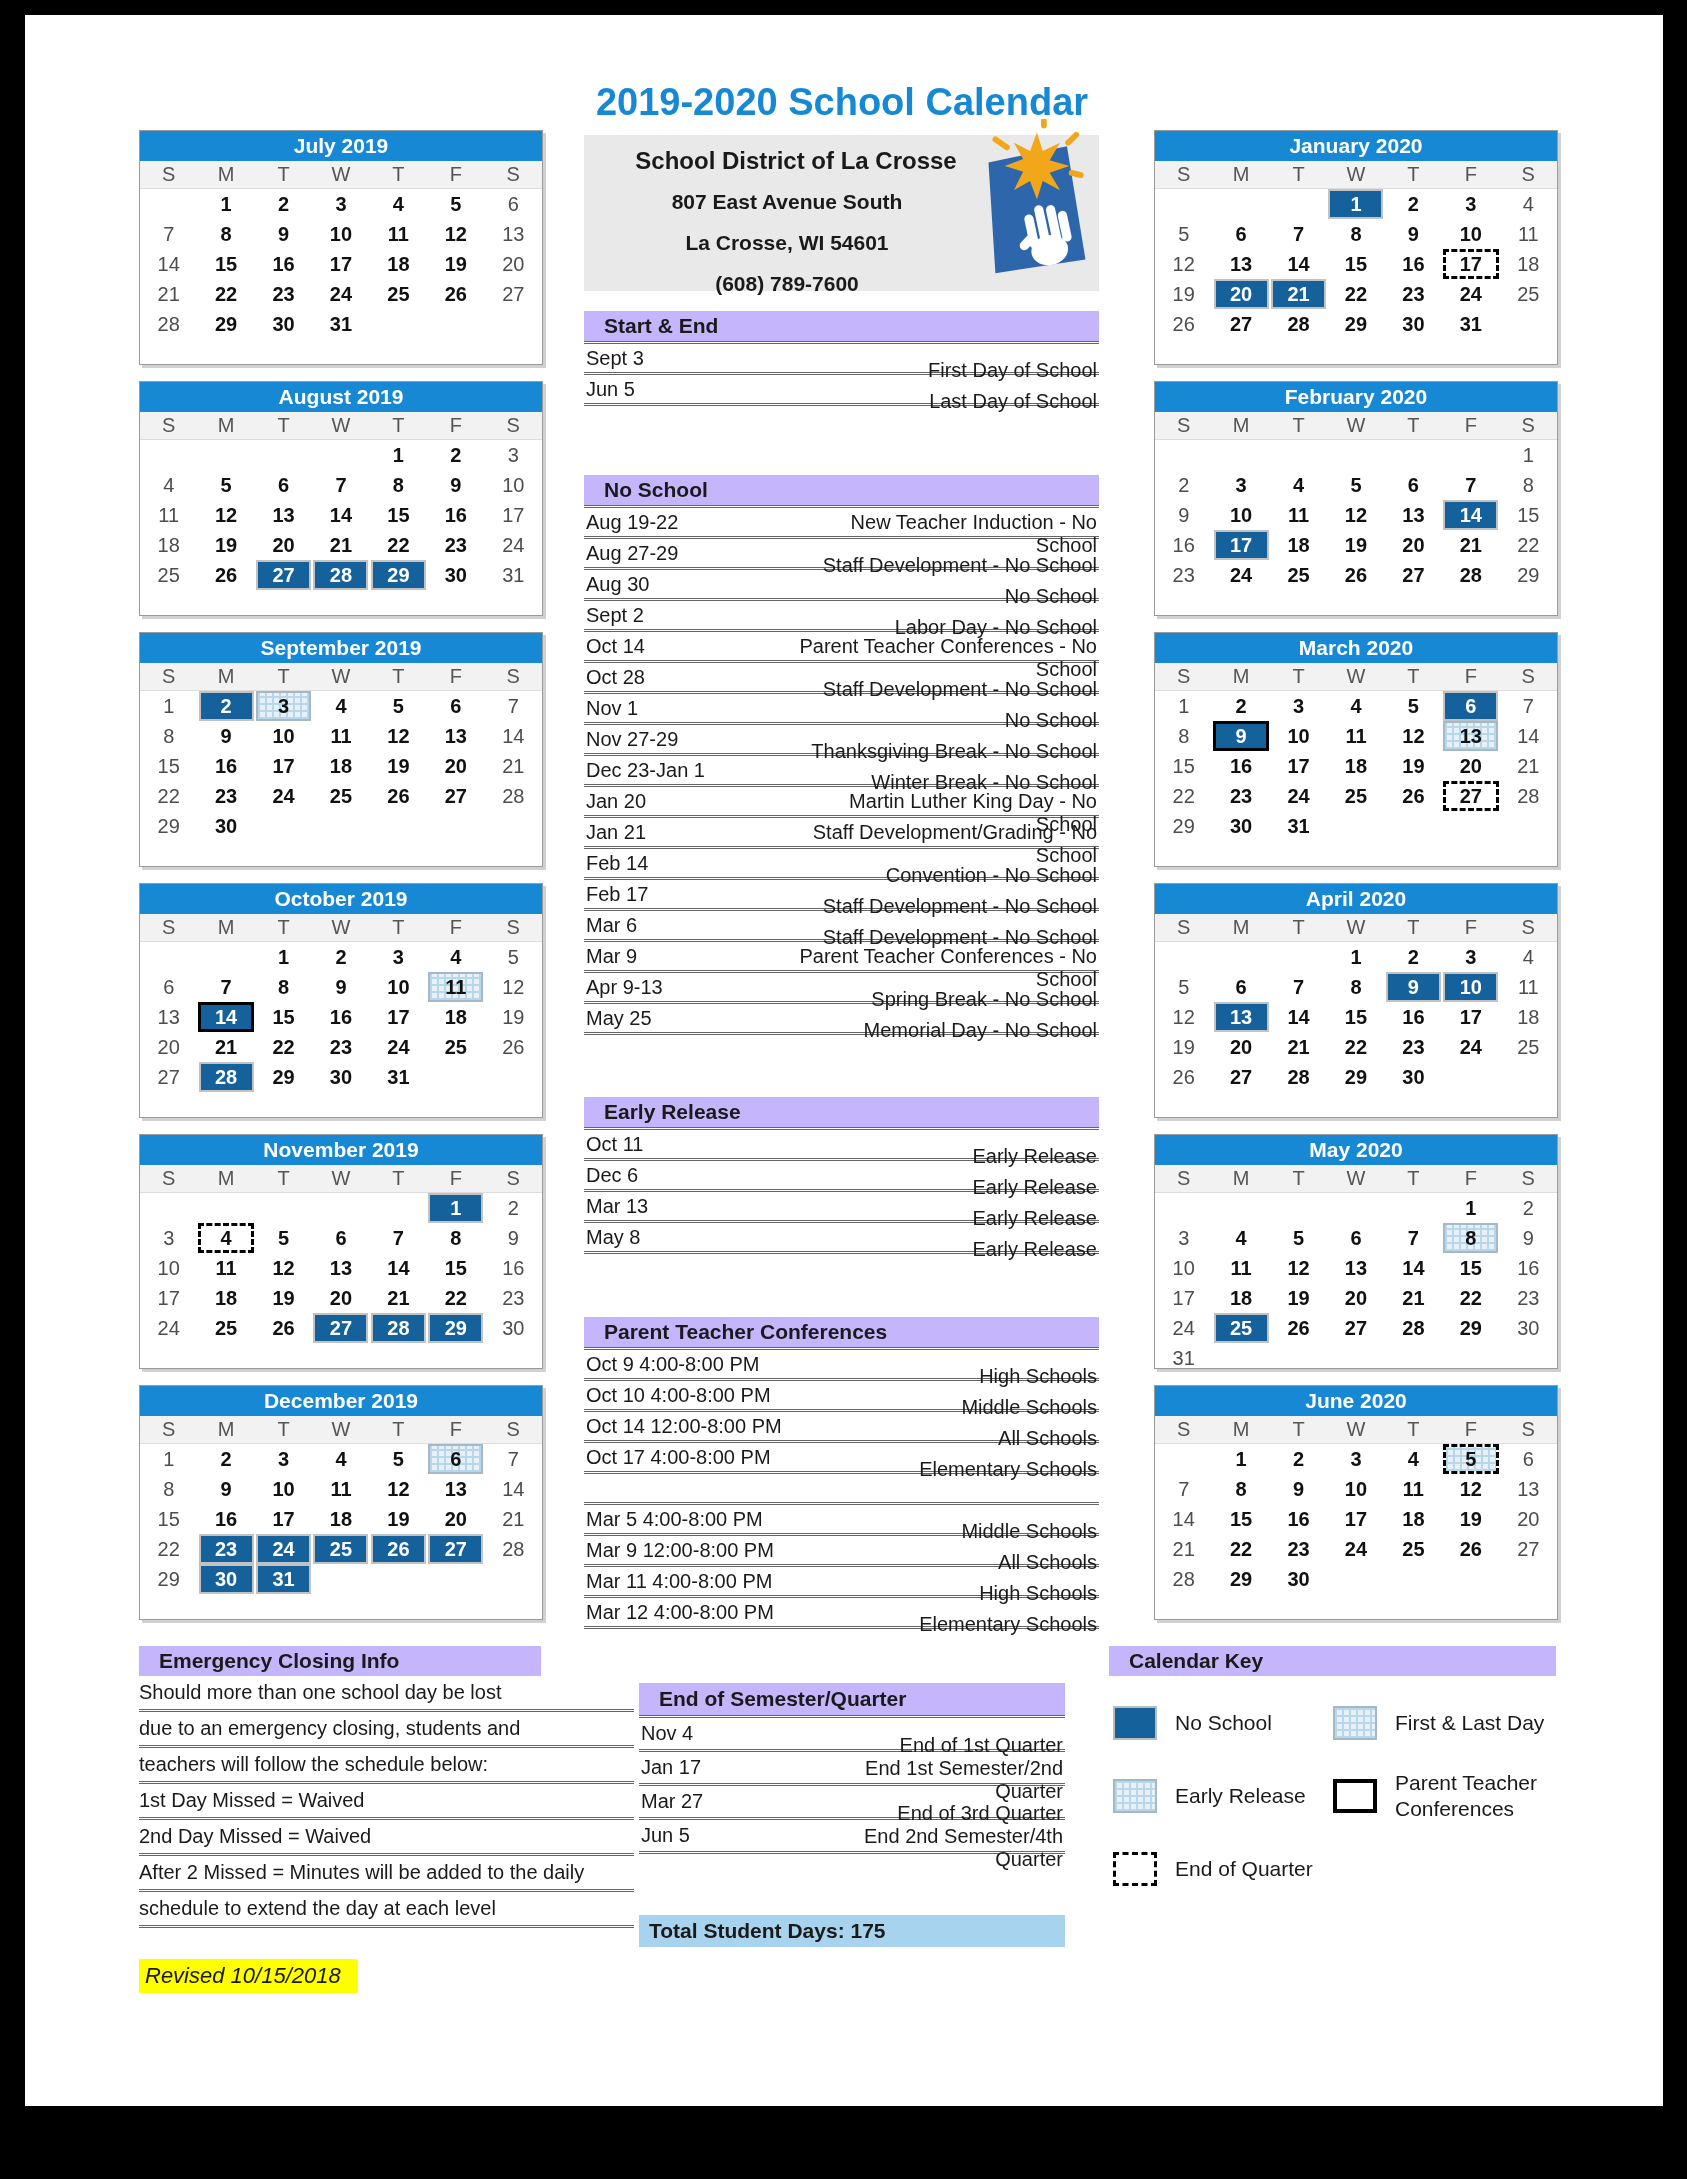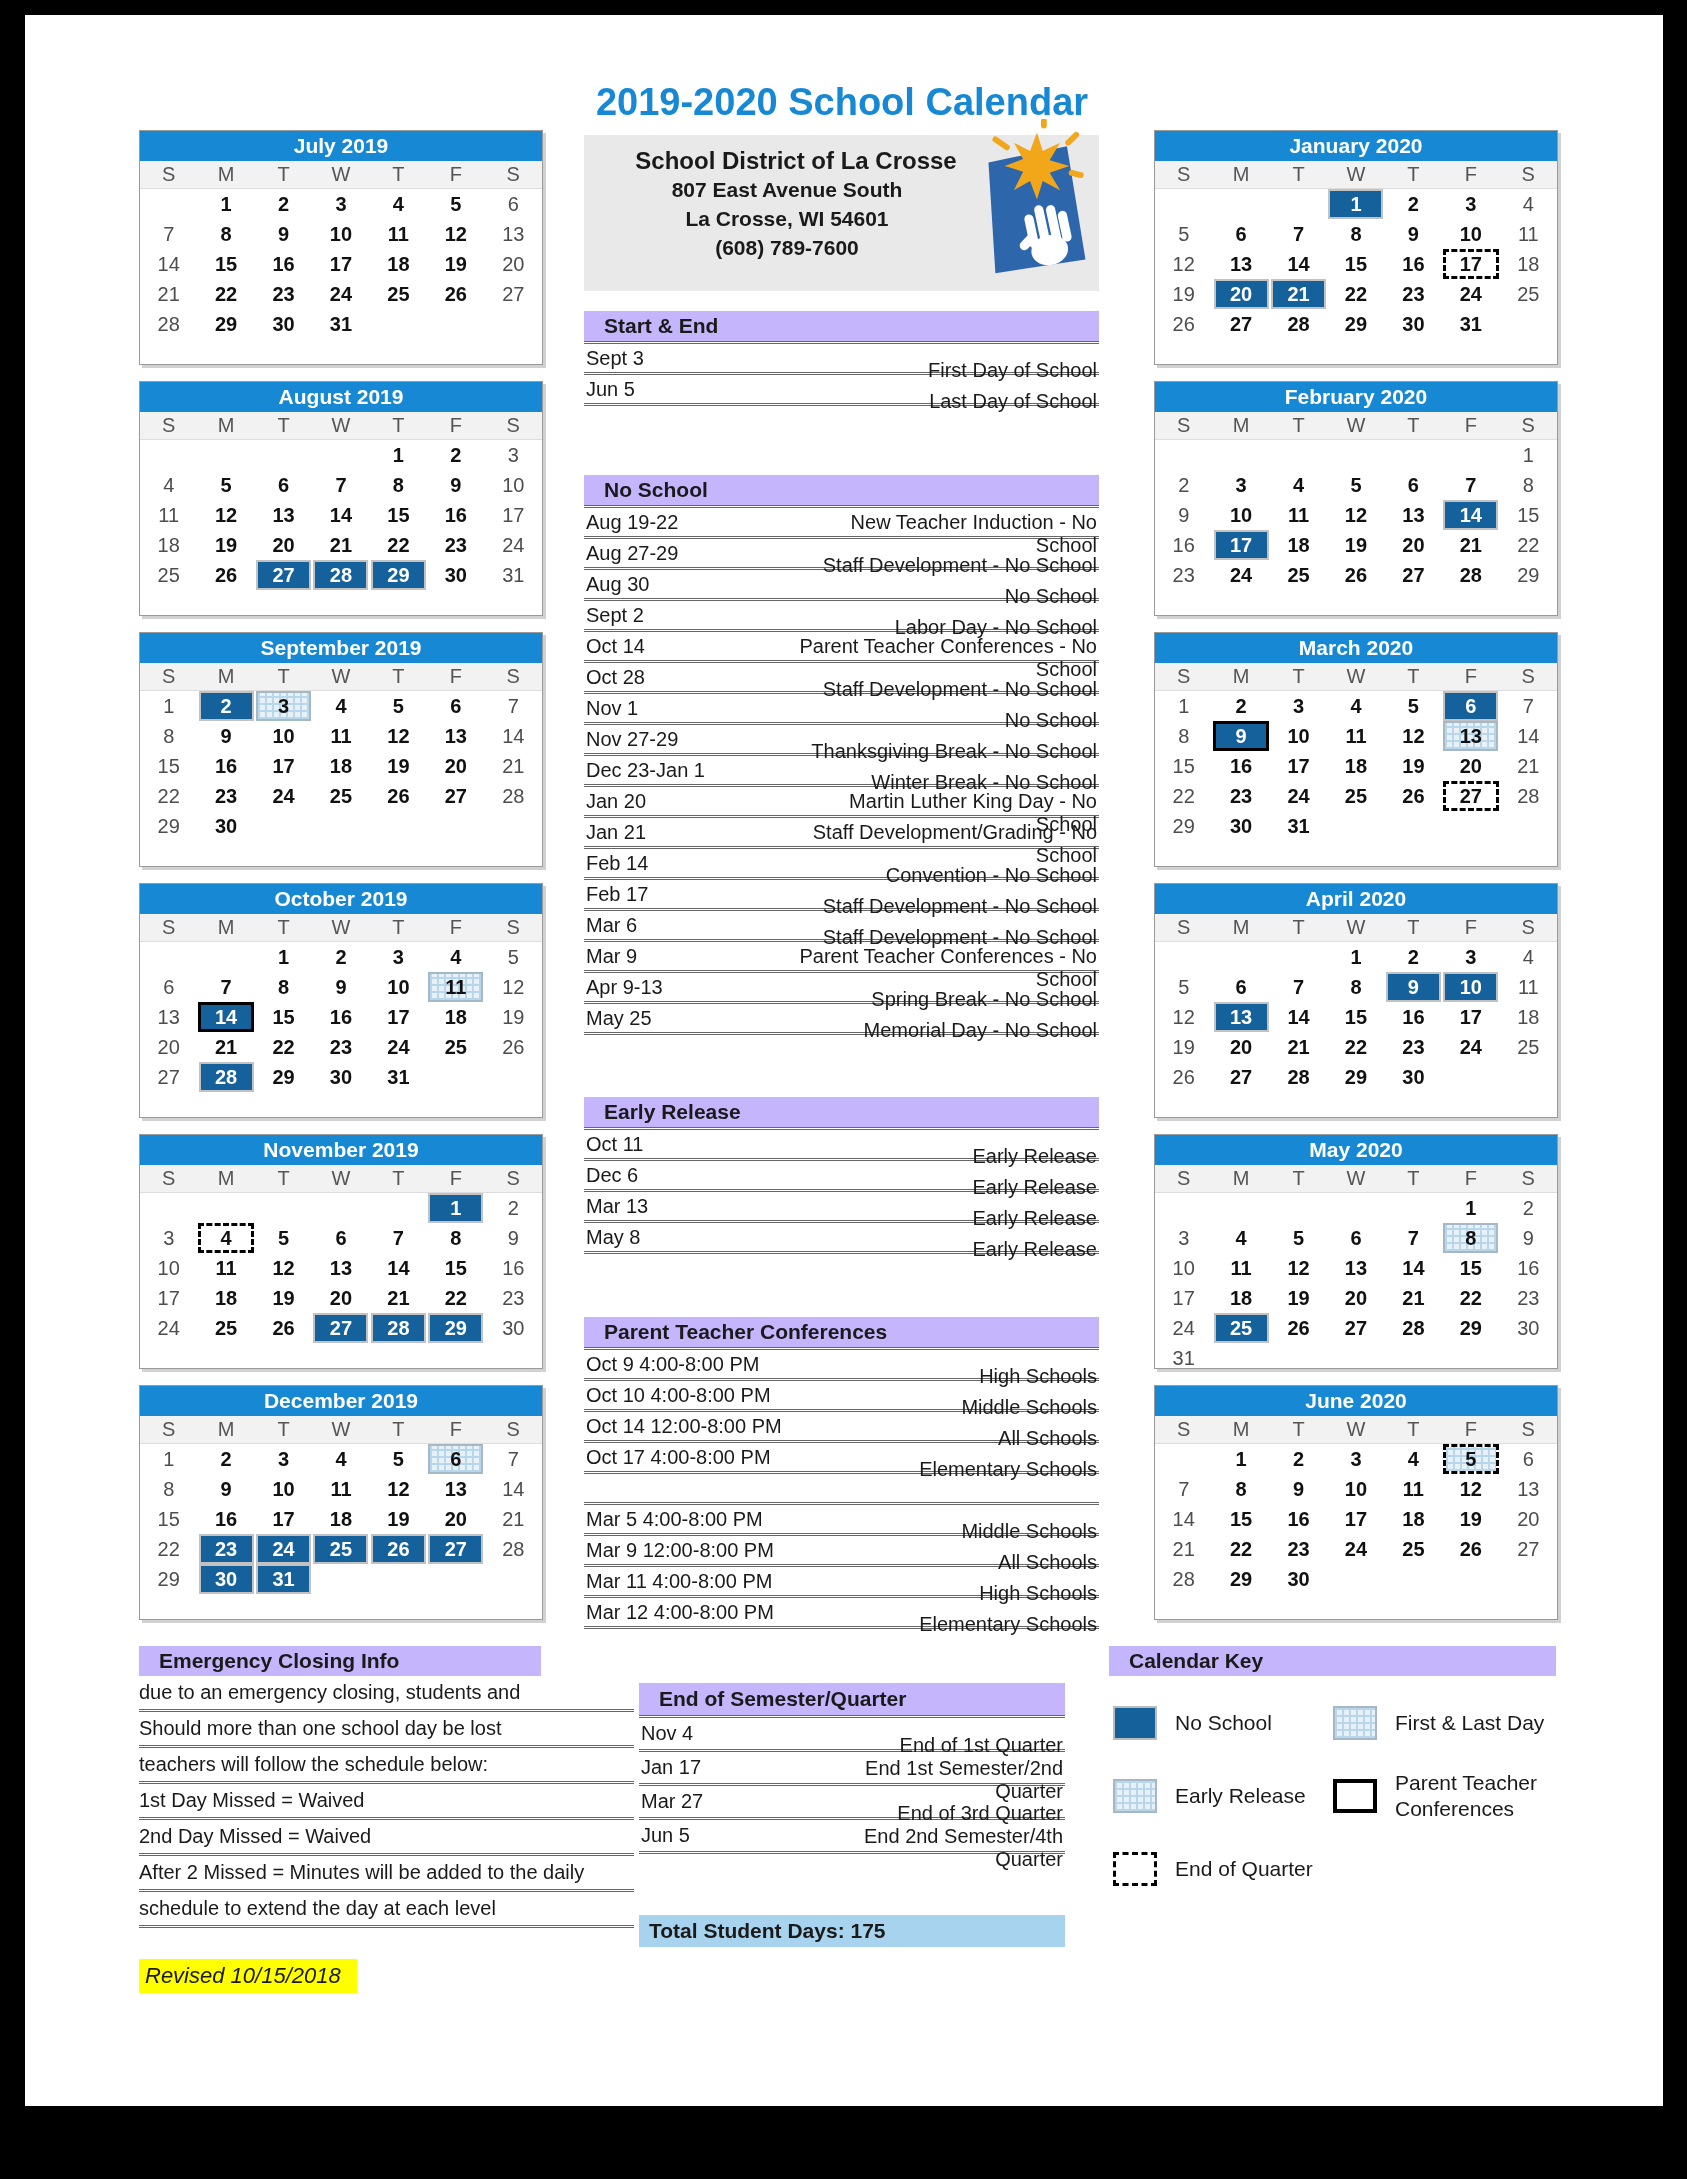--- a/index.html
+++ b/index.html
@@ -8,21 +8,21 @@
     font-family:"Liberation Sans", sans-serif;color:#1a1a1a;
   }
   .page{position:absolute;left:25px;top:15px;width:1638px;height:2091px;background:#fff;}
 
   
   .main-title{position:absolute;left:436px;top:81px;width:812px;text-align:center;
     font-size:38px;font-weight:bold;color:#1789d4;}
   .district-box{position:absolute;left:584px;top:135px;width:515px;height:156px;background:#e9e9e9;}
   .district-text{position:absolute;left:0;top:12px;width:406px;text-align:center;}
   .district-name{font-size:24px;font-weight:bold;white-space:nowrap;padding-left:18px;}
-  .district-line{font-size:21px;font-weight:bold;line-height:29px;}
+  .district-line{font-size:21px;font-weight:bold;line-height:29px;margin-top:12px;}
   .district-line:first-of-type{margin-top:14px;}
   .logo{position:absolute;right:2px;top:-16px;width:127px;height:170px;}
 
   
   .cal-col{position:absolute;width:404px;top:130px;}
   #months-left{left:139px;} #months-right{left:1154px;}
   .month{height:235px;margin-bottom:16px;background:#fff;border:1px solid #9a9a9a;
     box-shadow:3px 3px 0 rgba(0,0,0,0.18);box-sizing:border-box;}
   .m-head{height:30px;line-height:30px;background:#1789d4;color:#ffffff;font-weight:bold;
     font-size:21px;text-align:center;}
@@ -1591,22 +1591,22 @@
         <span class="t-desc">End 2nd Semester/4th Quarter</span>
       </div>
     </div>
 </div>
 
 <div id="total-bar">Total Student Days: 175</div>
 
 <div id="emergency">
   <div class="sec-head">Emergency Closing Info</div>
   <div id="emergency-lines">
+      <div class="e-line">Should more than one school day be lost</div>
       <div class="e-line">due to an emergency closing, students and</div>
-      <div class="e-line">Should more than one school day be lost</div>
       <div class="e-line">teachers will follow the schedule below:</div>
       <div class="e-line">1st Day Missed = Waived</div>
       <div class="e-line">2nd Day Missed = Waived</div>
       <div class="e-line">After 2 Missed = Minutes will be added to the daily</div>
       <div class="e-line">schedule to extend the day at each level</div>
     </div>
 </div>
 
 <div id="revised">Revised 10/15/2018</div>
 

